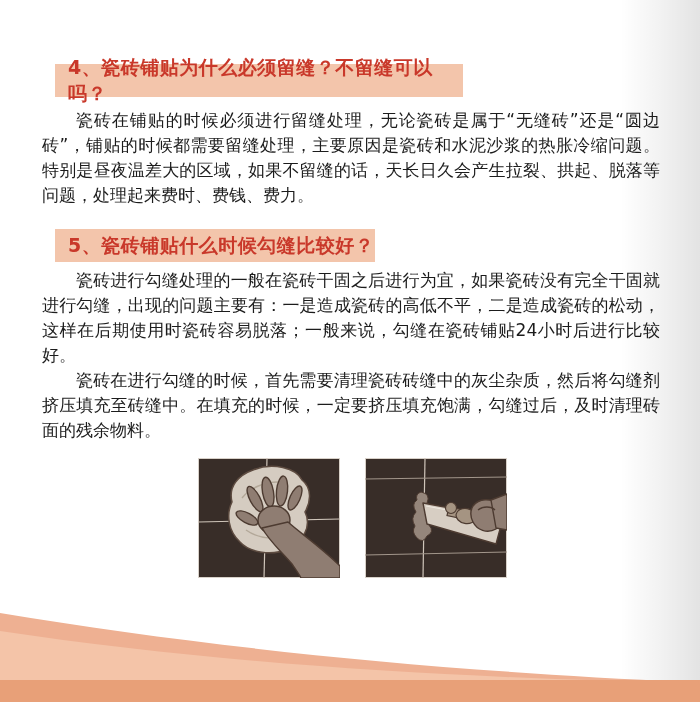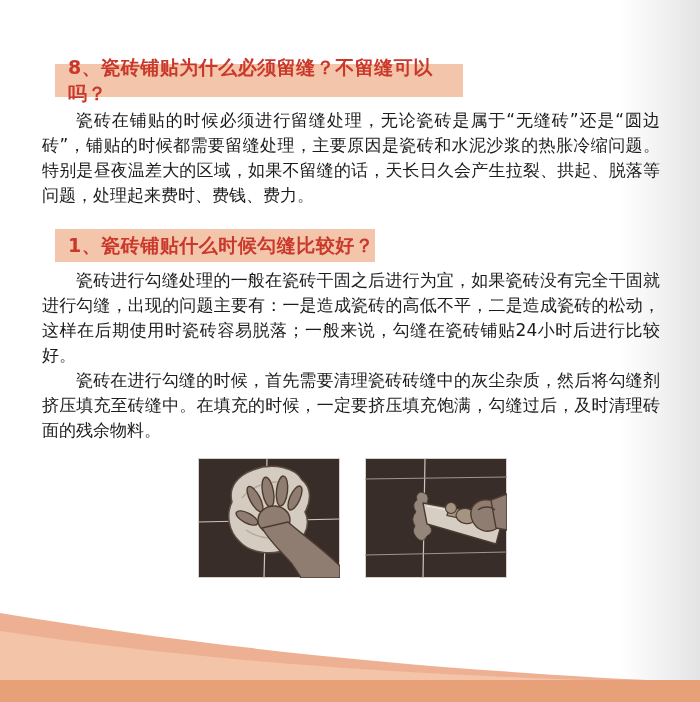--- a/index.html
+++ b/index.html
@@ -56,25 +56,25 @@
   .curve-light{fill:var(--footer-curve-light,#f4c4a8);}
   .footer-strip{fill:var(--footer-strip,#e8a078);}
 </style>
 </head>
 <body>
 
 <div class="page">
 
   <div class="edge-shade"></div>
 
-  <div class="heading-band band-4">8、瓷砖铺贴为什么必须留缝？不留缝可以吗？</div>
+  <div class="heading-band band-4">4、瓷砖铺贴为什么必须留缝？不留缝可以吗？</div>
 
   <p class="body-par par-1">瓷砖在铺贴的时候必须进行留缝处理，无论瓷砖是属于“无缝砖”还是“圆边砖”，铺贴的时候都需要留缝处理，主要原因是瓷砖和水泥沙浆的热胀冷缩问题。特别是昼夜温差大的区域，如果不留缝的话，天长日久会产生拉裂、拱起、脱落等问题，处理起来费时、费钱、费力。</p>
 
-  <div class="heading-band band-5">1、瓷砖铺贴什么时候勾缝比较好？</div>
+  <div class="heading-band band-5">5、瓷砖铺贴什么时候勾缝比较好？</div>
 
   <p class="body-par par-2">瓷砖进行勾缝处理的一般在瓷砖干固之后进行为宜，如果瓷砖没有完全干固就进行勾缝，出现的问题主要有：一是造成瓷砖的高低不平，二是造成瓷砖的松动，这样在后期使用时瓷砖容易脱落；一般来说，勾缝在瓷砖铺贴24小时后进行比较好。</p>
 
   <p class="body-par par-3">瓷砖在进行勾缝的时候，首先需要清理瓷砖砖缝中的灰尘杂质，然后将勾缝剂挤压填充至砖缝中。在填充的时候，一定要挤压填充饱满，勾缝过后，及时清理砖面的残余物料。</p>
 
   <div class="illus illus-left">
     <svg width="142" height="120" viewBox="0 0 142 120">
       <rect class="illus-bg" x="0.5" y="0.5" width="141" height="119"></rect>
       <path class="grid-line" d="M69,0 L66,120"></path>
       <path class="grid-line" d="M0,64 L142,61"></path>

